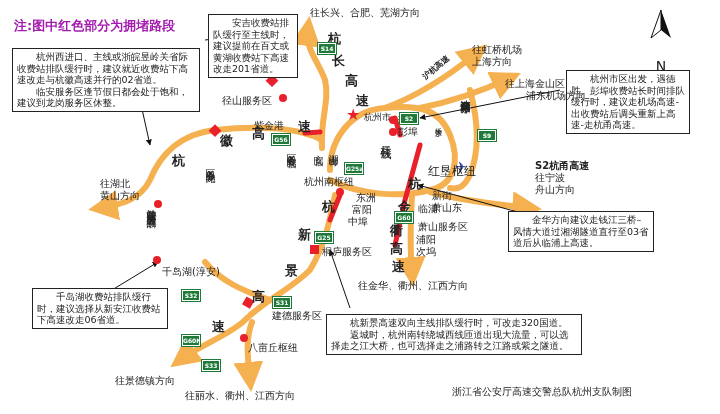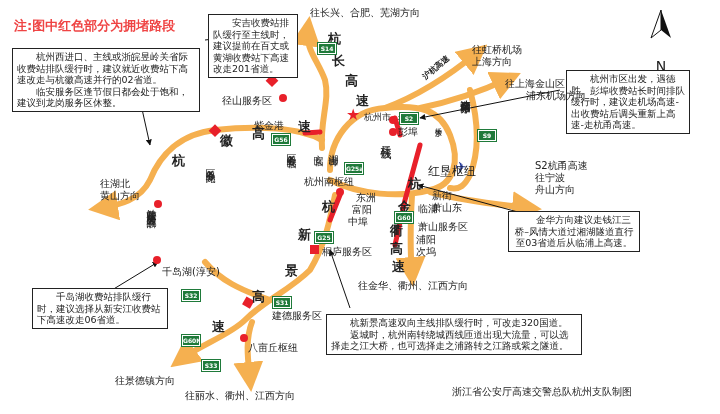--- a/index.html
+++ b/index.html
@@ -4,21 +4,21 @@
 <style>
   html,body{margin:0;padding:0;background:#fff;}
   body{width:720px;height:414px;position:relative;overflow:hidden;font-family:"DejaVu Sans","Liberation Sans",sans-serif;color:#222;}
   #map{position:absolute;left:0;top:0;width:720px;height:414px;}
   .lbl{position:absolute;font-size:10px;line-height:11px;color:#222;white-space:nowrap;}
   .vlbl{position:absolute;font-size:10px;line-height:11px;color:#222;writing-mode:vertical-rl;text-orientation:upright;letter-spacing:-1px;}
   .hw{position:absolute;font-size:13px;font-weight:bold;color:#222;}
   .box{position:absolute;border:1.5px solid #222;background:#fff;font-size:9.5px;line-height:11.5px;padding:2px 4px;box-sizing:border-box;color:#222;}
   .box p{margin:0;text-indent:2em;}
   .shield{position:absolute;width:16px;height:9px;background:#1f7a3a;border:1px solid #fff;outline:1px solid #1f7a3a;color:#fff;font-size:6px;line-height:9px;text-align:center;font-weight:bold;}
-  #note{position:absolute;left:14px;top:17px;font-size:13px;color:#ef4444;font-weight:bold;}
+  #note{position:absolute;left:14px;top:17px;font-size:13px;color:#a21caf;font-weight:bold;}
   #credit{position:absolute;left:452px;top:385px;font-size:10px;color:#222;}
   #north{position:absolute;left:646px;top:8px;}
 </style>
 </head>
 <body>
 
 <svg id="map" viewBox="0 0 720 414">
   <defs>
     <marker id="arr" viewBox="0 0 10 10" refX="6" refY="5" markerWidth="5" markerHeight="5" orient="auto">
         <path d="M0,0 L10,5 L0,10 z" fill="#f5b050"></path>
@@ -97,37 +97,37 @@
 <div class="box" style="left:12px;top:48px;width:188px;">
   <p>杭州西进口、主线或浙皖昱岭关省际收费站排队缓行时，建议就近收费站下高速改走与杭徽高速并行的02省道。</p>
   <p>临安服务区逢节假日都会处于饱和，建议到龙岗服务区休整。</p>
 </div>
 <div class="box" style="left:208px;top:14px;width:90px;">
   <p>安吉收费站排队缓行至主线时，建议提前在百丈或黄湖收费站下高速改走201省道。</p>
 </div>
 <div class="box" style="left:566px;top:70px;width:124px;">
   <p>杭州市区出发，遇德胜、彭埠收费站长时间排队缓行时，建议走机场高速-出收费站后调头重新上高速-走杭甬高速。</p>
 </div>
-<div class="box" style="left:508px;top:211px;width:132px;text-align:center;">
+<div class="box" style="left:508px;top:211px;width:146px;">
   <p>金华方向建议走钱江三桥–风情大道过湘湖隧道直行至03省道后从临浦上高速。</p>
 </div>
 <div class="box" style="left:32px;top:288px;width:136px;">
   <p>千岛湖收费站排队缓行时，建议选择从新安江收费站下高速改走06省道。</p>
 </div>
 <div class="box" style="left:326px;top:314px;width:256px;">
   <p>杭新景高速双向主线排队缓行时，可改走320国道。</p>
   <p>返城时，杭州南转绕城西线匝道出现大流量，可以选择走之江大桥，也可选择走之浦路转之江路或紫之隧道。</p>
 </div>
 
 <div class="lbl" style="left:310px;top:7px;">往长兴、合肥、芜湖方向</div>
 <div class="lbl" style="left:472px;top:44px;">往虹桥机场</div>
 <div class="lbl" style="left:472px;top:56px;">上海方向</div>
 <div class="lbl" style="left:505px;top:78px;">往上海金山区</div>
 <div class="lbl" style="left:526px;top:90px;">浦东机场方向</div>
-<div class="lbl" style="left:535px;top:160px;font-weight:normal;">S2杭甬高速</div>
+<div class="lbl" style="left:535px;top:160px;font-weight:bold;">S2杭甬高速</div>
 <div class="lbl" style="left:535px;top:172px;">往宁波</div>
 <div class="lbl" style="left:535px;top:184px;">舟山方向</div>
 <div class="lbl" style="left:100px;top:178px;">往湖北</div>
 <div class="lbl" style="left:100px;top:190px;">黄山方向</div>
 <div class="lbl" style="left:358px;top:280px;">往金华、衢州、江西方向</div>
 <div class="lbl" style="left:115px;top:375px;">往景德镇方向</div>
 <div class="lbl" style="left:185px;top:390px;">往丽水、衢州、江西方向</div>
 
 <div class="lbl" style="left:222px;top:95px;">径山服务区</div>
 <div class="lbl" style="left:254px;top:120px;">紫金港</div>

